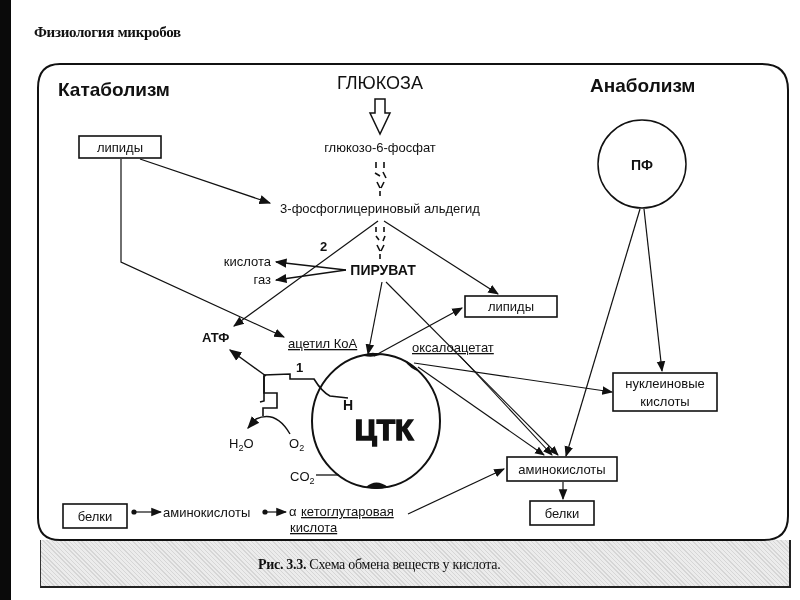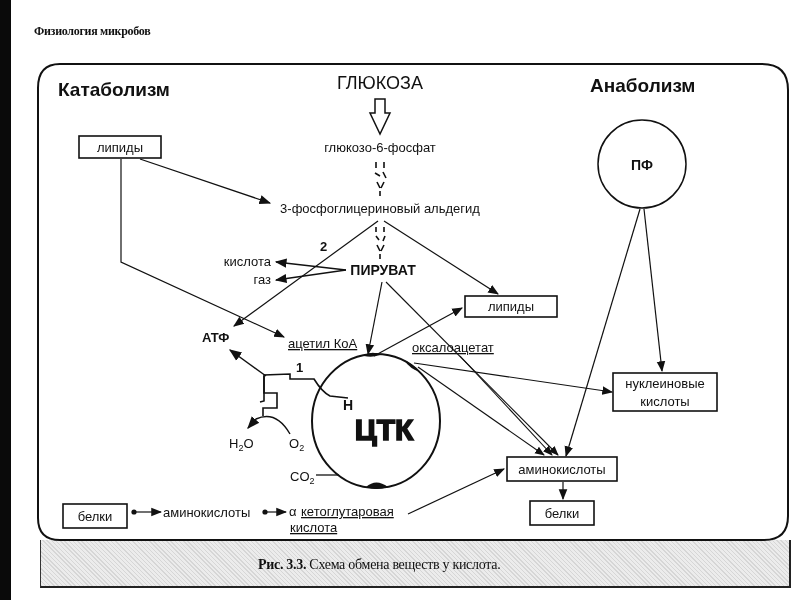--- a/index.html
+++ b/index.html
@@ -5,21 +5,21 @@
     html, body { margin: 0; padding: 0; }
     body {
       width: 800px; height: 600px; position: relative; overflow: hidden;
       background: #ffffff;
       font-family: "Liberation Sans", sans-serif;
       color: #111;
     }
     .left-bar { position: absolute; left: 0; top: 0; width: 11px; height: 600px; background: #0a0a0a; }
     .page-header {
       position: absolute; left: 34px; top: 24px;
-      font-family: "Liberation Serif", serif; font-weight: bold; font-size: 12px;
+      font-family: "Liberation Serif", serif; font-weight: bold; font-size: 15px;
       letter-spacing: -0.3px;
     }
     .caption-band {
       position: absolute; left: 40px; top: 540px; width: 748px; height: 46px;
       background: repeating-linear-gradient(45deg, #d6d6d6 0 1px, #ececec 1px 3px);
       border-bottom: 2px solid #222; border-right: 2px solid #222; border-left: 1px solid #333;
     }
     .caption {
       position: absolute; left: 258px; top: 557px;
       font-family: "Liberation Serif", serif; font-size: 14px; letter-spacing: -0.3px;

